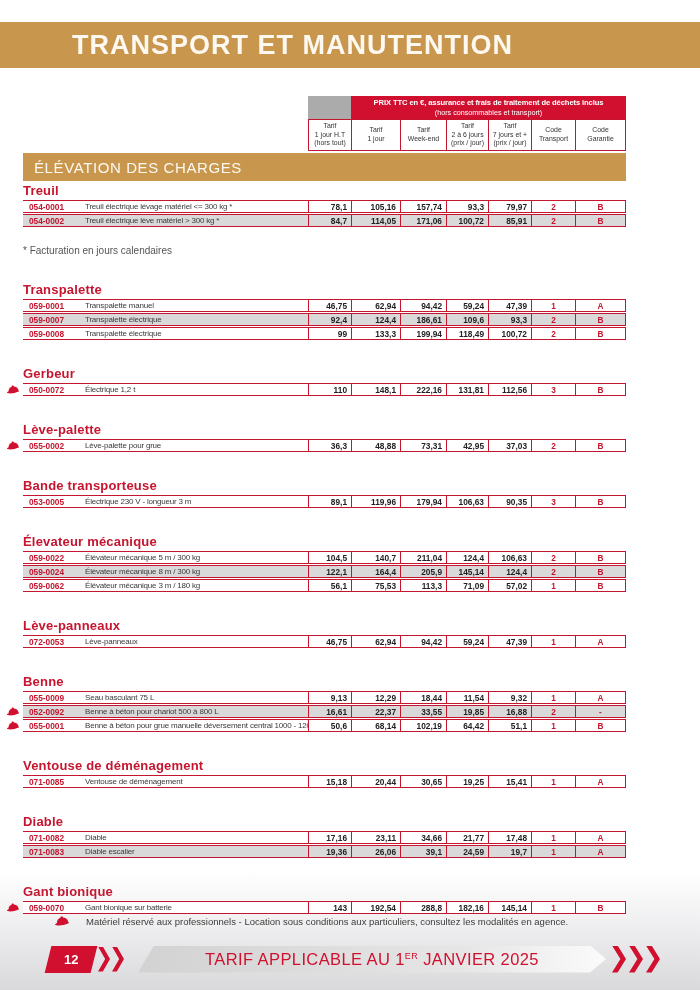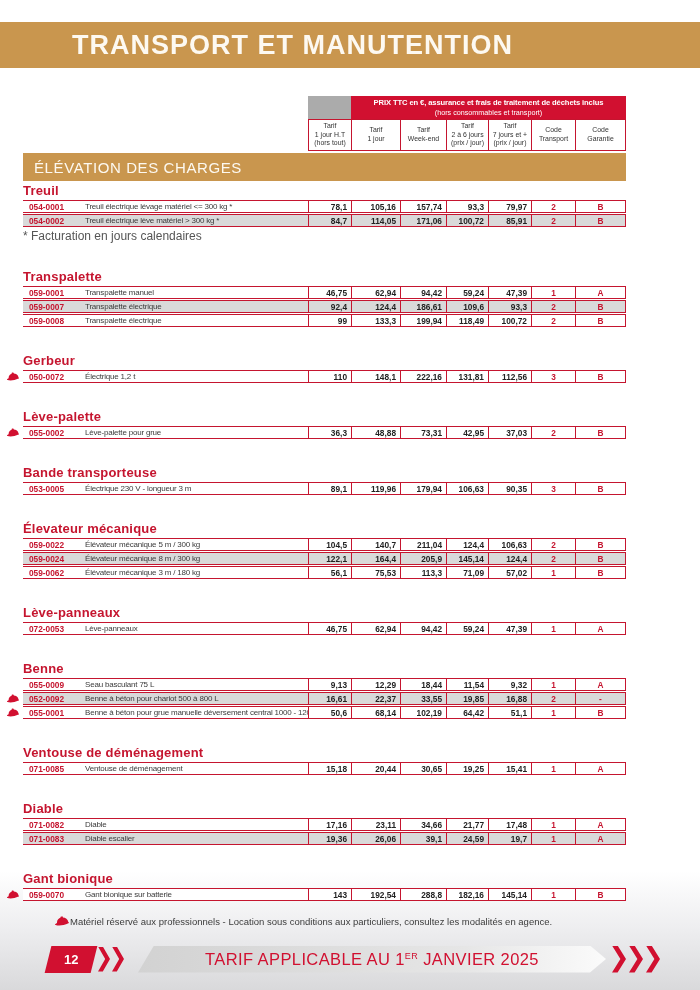--- a/index.html
+++ b/index.html
@@ -72,25 +72,25 @@
   .row .cell{display:flex;align-items:center;overflow:hidden;}
   .row .desc{width:285px;padding-left:6px;white-space:nowrap;}
   .row .code{color:var(--red);font-weight:bold;font-size:8.3px;width:50px;flex:none;}
   .row .label{color:var(--ink);font-size:8px;letter-spacing:-0.2px;margin-left:6px;}
   .row .v{border-left:1px solid var(--red);}
   .row .c6{border-right:1px solid var(--red);}
   .row .price{justify-content:flex-end;padding-right:4px;font-size:8.3px;font-weight:bold;color:#222;}
   .row .codeval{justify-content:center;font-size:8.3px;font-weight:bold;color:var(--red);}
   .row-pro{position:absolute;left:-17px;top:0;color:var(--band-red);line-height:11px;}
   .row-pro svg{transform:rotate(-8deg);}
-  .footnote{font-size:12px;color:#555;margin-top:2px;}
+  .footnote{font-size:10px;color:#555;margin-top:18px;}
 
   
   .pro-note{
-    position:absolute;left:54px;top:916px;display:flex;align-items:center;gap:0;
+    position:absolute;left:54px;top:916px;display:flex;align-items:center;gap:16px;
     color:var(--ink);font-size:9.5px;
   }
   .pro-note .hardhat{color:var(--band-red);line-height:0;}
   .pro-note .hardhat svg{transform:rotate(-8deg);}
 
   
   .footer{position:absolute;left:40px;top:944px;width:620px;height:30px;display:flex;align-items:center;}
   .page-badge{
     width:46px;height:27px;background:var(--band-red);transform:skewX(-14deg);
     display:flex;align-items:center;justify-content:center;margin-left:8px;

